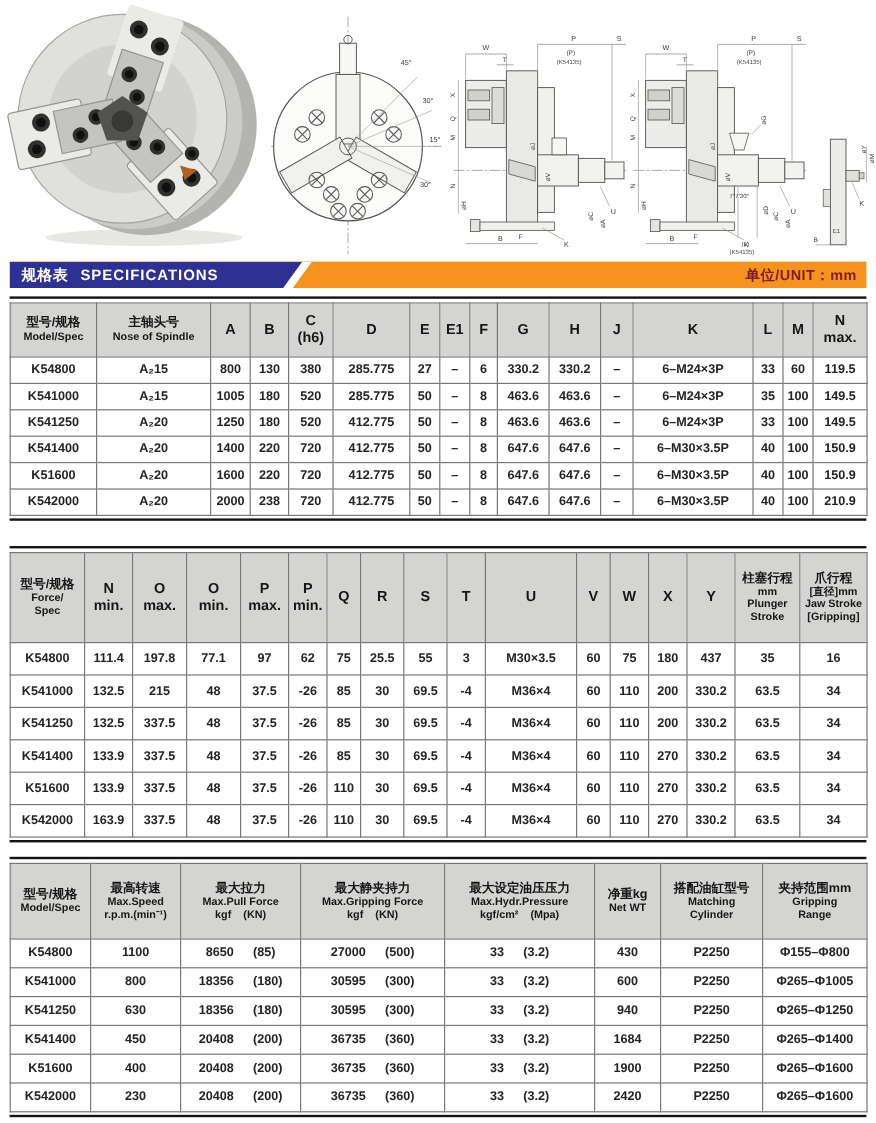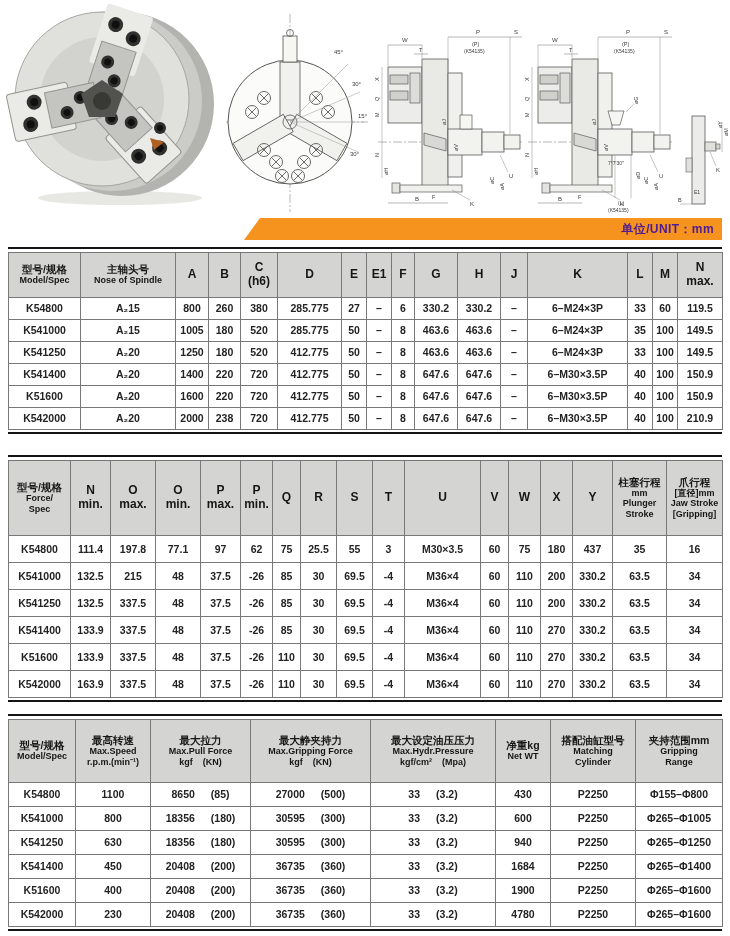--- a/index.html
+++ b/index.html
@@ -15,21 +15,21 @@
   
   .title-bar{position:relative;height:22px;background:#f6921e;margin:3px 8px 7px 8px;}
   .slash-white{position:absolute;left:0;top:0;height:100%;width:252px;background:#ffffff;
     clip-path:polygon(0 0,100% 0,calc(100% - 16px) 100%,0 100%);}
   .slash-blue{position:absolute;left:0;top:0;height:100%;width:244px;background:#2e3192;
     clip-path:polygon(0 0,100% 0,calc(100% - 16px) 100%,0 100%);
     display:flex;align-items:center;padding-left:10px;box-sizing:border-box;
     color:#fff;font-weight:bold;font-size:12.5px;letter-spacing:.5px;}
   .slash-blue .en{margin-left:10px;letter-spacing:.8px;}
   .unit-label{position:absolute;right:8px;top:0;height:100%;display:flex;align-items:center;
-    color:#4c1d95;font-weight:bold;font-size:12px;letter-spacing:.4px;}
+    color:#7f1d1d;font-weight:bold;font-size:12px;letter-spacing:.4px;}
 
   
   .tbl-wrap{margin:0 8px;border-top:2.5px solid #141414;border-bottom:2.5px solid #141414;padding:2.5px 0;}
   .tbl-wrap.gap1{margin-bottom:21px;}
   .tbl-wrap.gap2{margin-bottom:12px;}
   table{border-collapse:collapse;width:714px;table-layout:fixed;border-radius:32px;}
   th,td{border:1px solid #787878;text-align:center;vertical-align:middle;padding:0 1px;overflow:hidden;}
   th{background:#d4d4d2;color:#161616;font-weight:700;}
   td{font-weight:700;font-size:10.5px;color:#232323;background:#fff;}
   #t1 thead th{height:44px;}
@@ -263,20 +263,24 @@
         <text x="52" y="24" font-size="5.5" transform="rotate(-90 54 22)">øM</text>
         <text x="44" y="60" font-size="6">K</text>
         <text x="22" y="82" font-size="5">E1</text>
         <text x="6" y="90" font-size="5.5">B</text>
       </svg>
     </div>
   </div>
 
   <div class="title-bar">
     <div class="slash-white"></div>
+    <div class="slash-blue">
+      <span>规格表</span>
+      <span class="en">SPECIFICATIONS</span>
+    </div>
     <div class="unit-label">单位/UNIT：mm</div>
   </div>
 
   <div class="tbl-wrap gap1">
     <table id="t1">
       <colgroup>
         <col style="width:72px">
           <col style="width:95px">
           <col style="width:33px">
           <col style="width:32px">
@@ -347,21 +351,21 @@
               <div class="hl hl0">N</div>
               <div class="hl">max.</div>
             </th>
           </tr>
         </thead>
       <tbody>
           <tr>
             <td>K54800</td>
             <td>A₂15</td>
             <td>800</td>
-            <td>260</td>
+            <td>130</td>
             <td>380</td>
             <td>285.775</td>
             <td>27</td>
             <td>–</td>
             <td>6</td>
             <td>330.2</td>
             <td>330.2</td>
             <td>–</td>
             <td>6–M24×3P</td>
             <td>33</td>
@@ -774,21 +778,21 @@
             <td>1900</td>
             <td>P2250</td>
             <td>Φ265–Φ1600</td>
           </tr>
           <tr>
             <td>K542000</td>
             <td>230</td>
             <td class="pair"><span>20408</span><span>(200)</span></td>
             <td class="pair"><span>36735</span><span>(360)</span></td>
             <td class="pair"><span>33</span><span>(3.2)</span></td>
-            <td>4780</td>
+            <td>2420</td>
             <td>P2250</td>
             <td>Φ265–Φ1600</td>
           </tr>
         </tbody>
     </table>
   </div>
 
 </div>
 
 </body></html>

